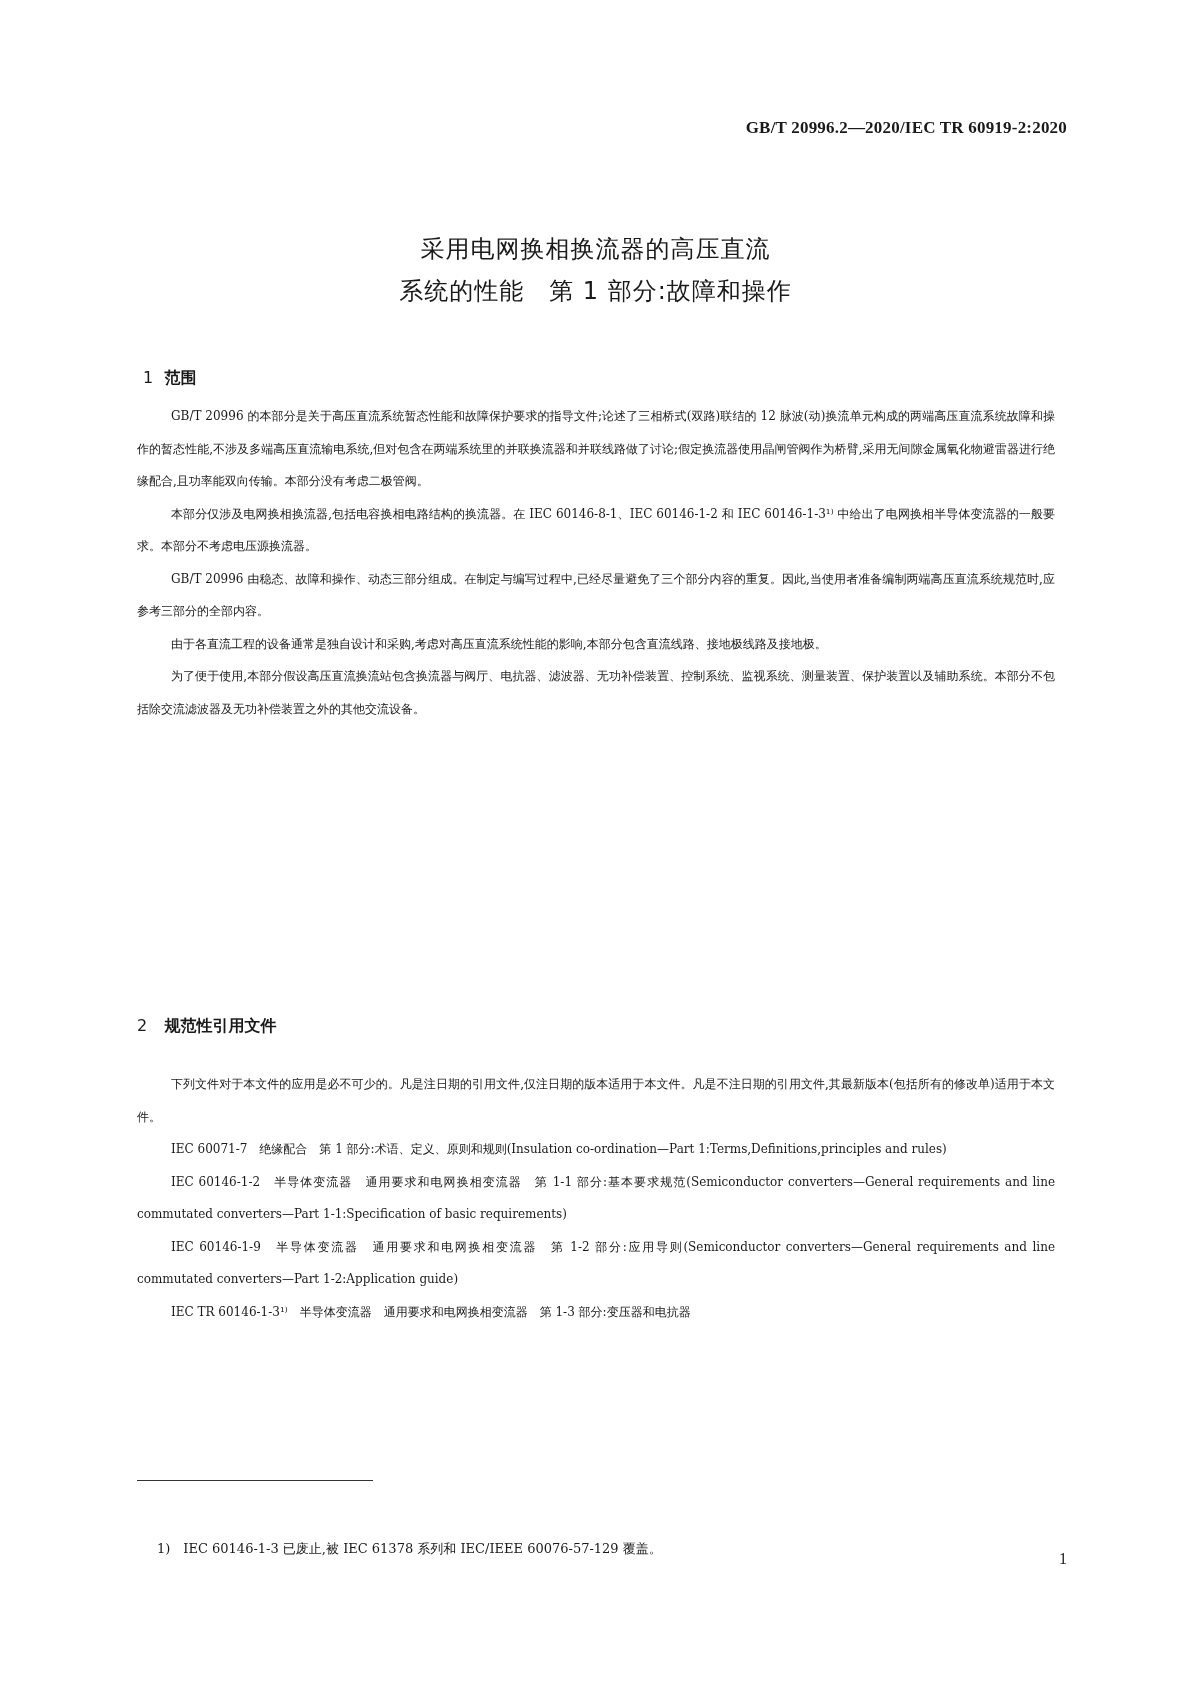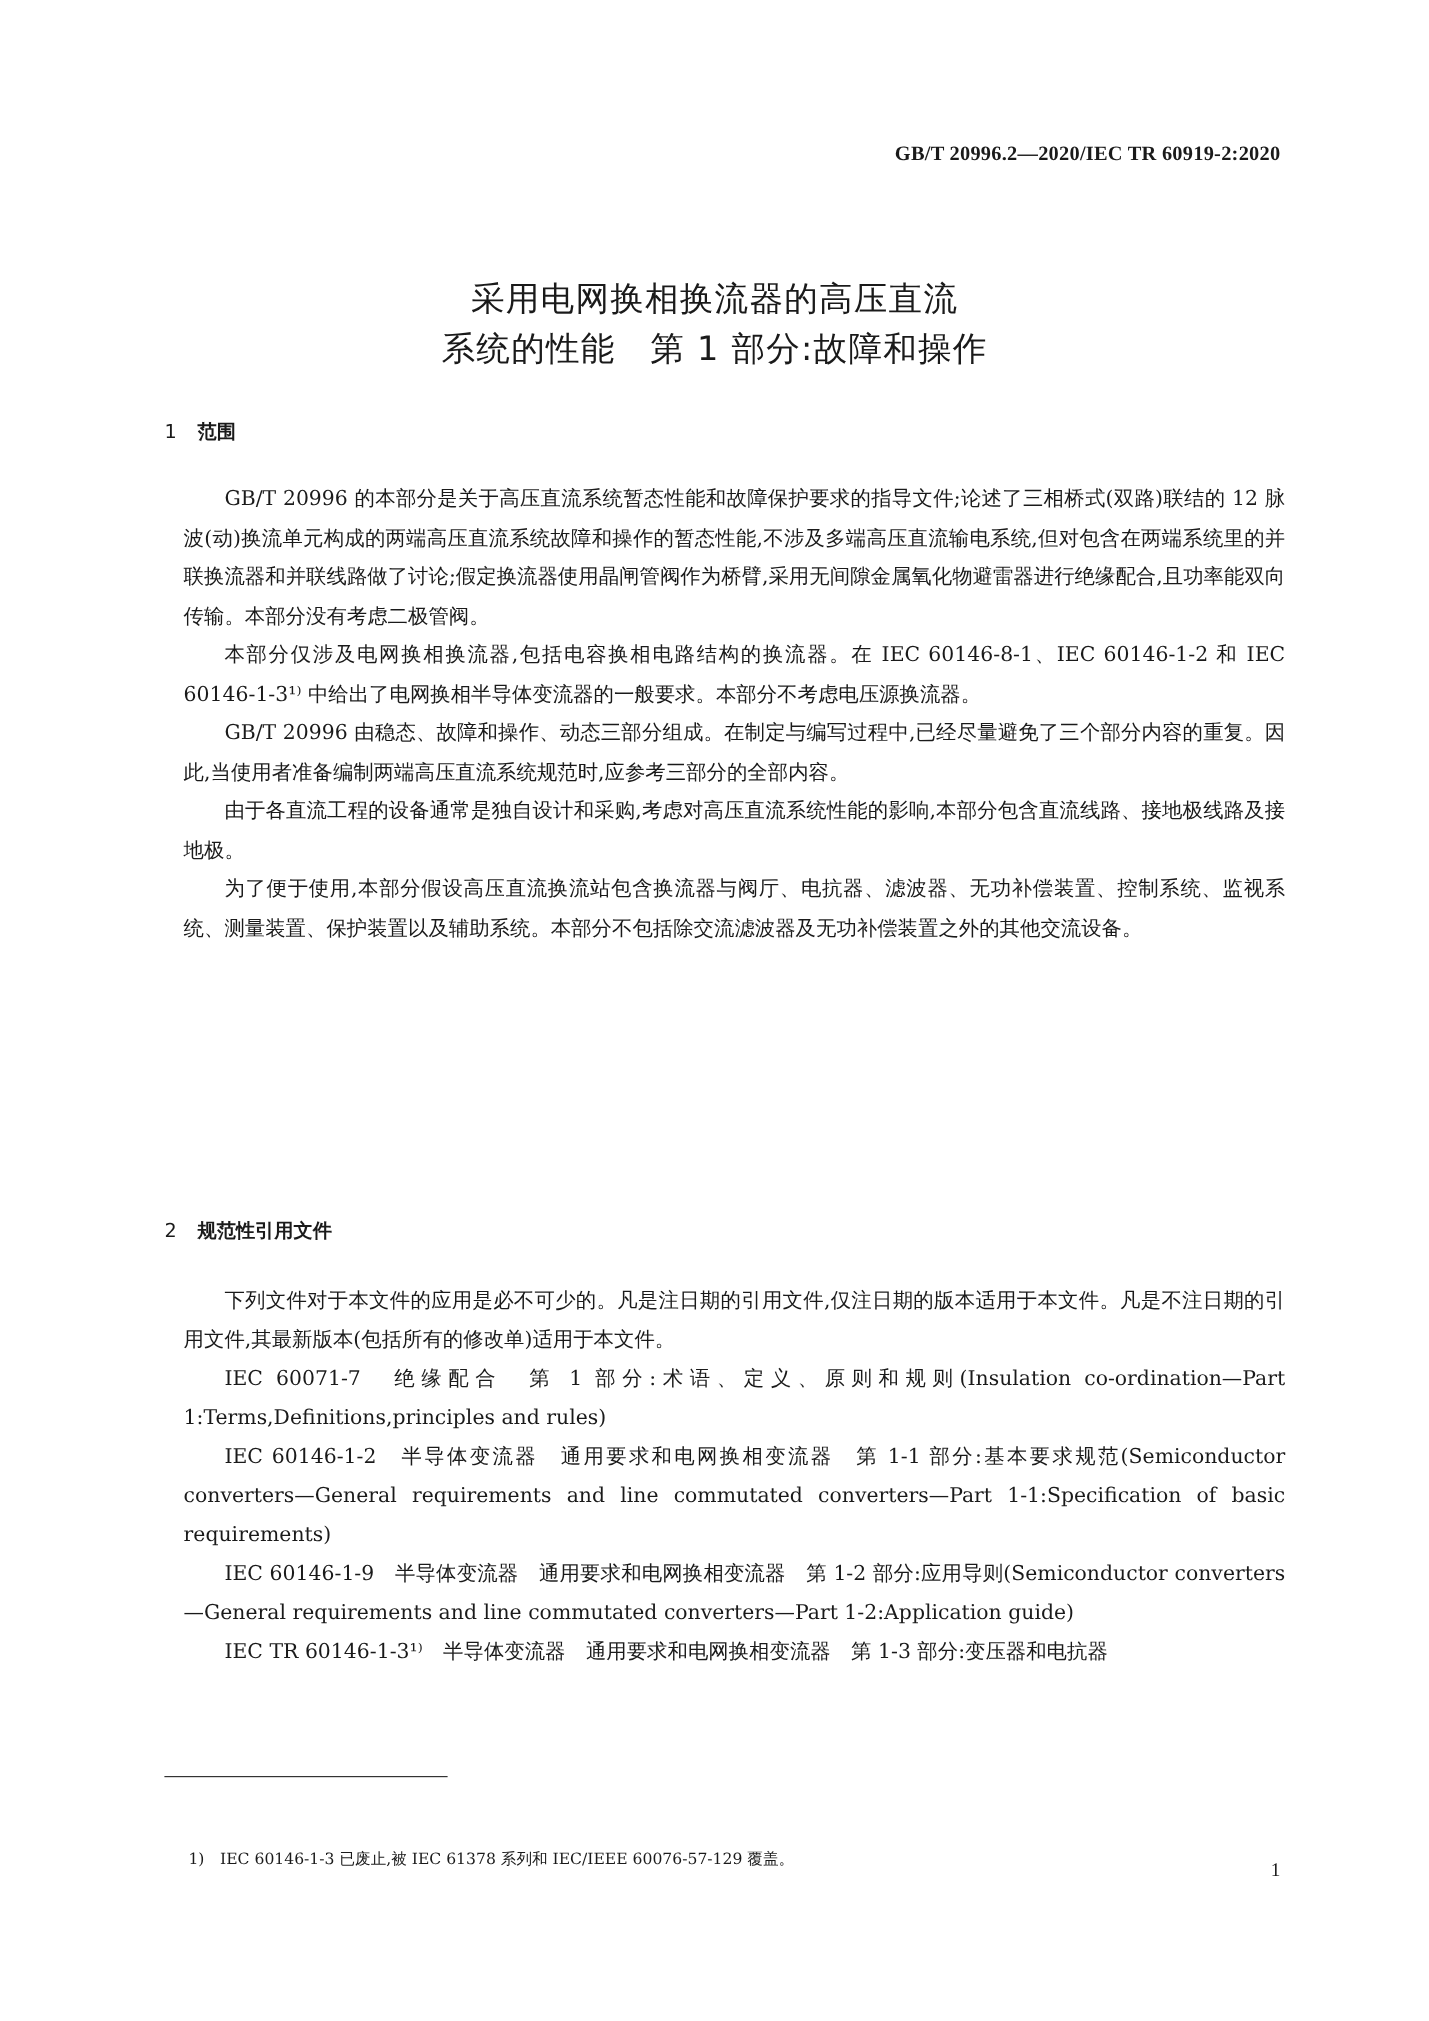--- a/index.html
+++ b/index.html
@@ -1,42 +1,42 @@
 <!DOCTYPE html>
 <html><head>
 <meta charset="utf-8">
 <style>
   html, body { margin: 0; padding: 0; background: #ffffff; }
   body { width: 1191px; height: 1684px; position: relative; overflow: hidden;
          font-family: "DejaVu Serif", "Liberation Serif", serif; color: #1a1a1a; }
   .hdr { position: absolute; right: 124px; top: 118px; font-size: 17px; font-weight: bold;
          font-family: "Liberation Serif", serif; letter-spacing: 0.2px; margin-left: 46px; }
   .title { position: absolute; left: 0; width: 1191px; top: 228px; text-align: center;
-           font-family: "DejaVu Sans", sans-serif; font-size: 28px; line-height: 42px; letter-spacing: 1px; }
+           font-family: "DejaVu Sans", sans-serif; font-size: 24px; line-height: 42px; letter-spacing: 1px; }
   .sec { position: absolute; left: 137px; font-family: "DejaVu Sans", sans-serif;
          font-size: 16px; font-weight: bold; }
   .sec .num { display: inline-block; width: 22px; font-weight: normal; }
-  .body { position: absolute; left: 153px; width: 918px; font-size: 17px; line-height: 32.5px;
+  .body { position: absolute; left: 137px; width: 918px; font-size: 12px; line-height: 32.5px;
           text-align: justify; font-family: "DejaVu Serif", serif; }
   .body p { margin: 0; text-indent: 34px; }
   .rule { position: absolute; left: 137px; top: 1480px; width: 236px; border-top: 1px solid #333; }
   .fn { position: absolute; left: 157px; top: 1500px; font-size: 13px; font-family: "DejaVu Serif", serif; margin-top: 40px; }
   .pg { position: absolute; right: 124px; top: 1550px; font-size: 16px; font-family: "Liberation Serif", serif; }
 </style>
 </head>
 <body>
 
 <div class="hdr">GB/T 20996.2—2020/IEC TR 60919-2:2020</div>
 
 <div class="title">
   <div>采用电网换相换流器的高压直流</div>
   <div>系统的性能　第 1 部分:故障和操作</div>
 </div>
 
-<div class="sec" style="top:350px;">
+<div class="sec" style="top:368px;text-align:center;">
   <span class="num">1</span>
   <span>范围</span>
 </div>
 
 <div class="body" style="top:400px;">
   <p>GB/T 20996 的本部分是关于高压直流系统暂态性能和故障保护要求的指导文件;论述了三相桥式(双路)联结的 12 脉波(动)换流单元构成的两端高压直流系统故障和操作的暂态性能,不涉及多端高压直流输电系统,但对包含在两端系统里的并联换流器和并联线路做了讨论;假定换流器使用晶闸管阀作为桥臂,采用无间隙金属氧化物避雷器进行绝缘配合,且功率能双向传输。本部分没有考虑二极管阀。</p>
   <p>本部分仅涉及电网换相换流器,包括电容换相电路结构的换流器。在 IEC 60146-8-1、IEC 60146-1-2 和 IEC 60146-1-3¹⁾ 中给出了电网换相半导体变流器的一般要求。本部分不考虑电压源换流器。</p>
   <p>GB/T 20996 由稳态、故障和操作、动态三部分组成。在制定与编写过程中,已经尽量避免了三个部分内容的重复。因此,当使用者准备编制两端高压直流系统规范时,应参考三部分的全部内容。</p>
   <p>由于各直流工程的设备通常是独自设计和采购,考虑对高压直流系统性能的影响,本部分包含直流线路、接地极线路及接地极。</p>
   <p>为了便于使用,本部分假设高压直流换流站包含换流器与阀厅、电抗器、滤波器、无功补偿装置、控制系统、监视系统、测量装置、保护装置以及辅助系统。本部分不包括除交流滤波器及无功补偿装置之外的其他交流设备。</p>

